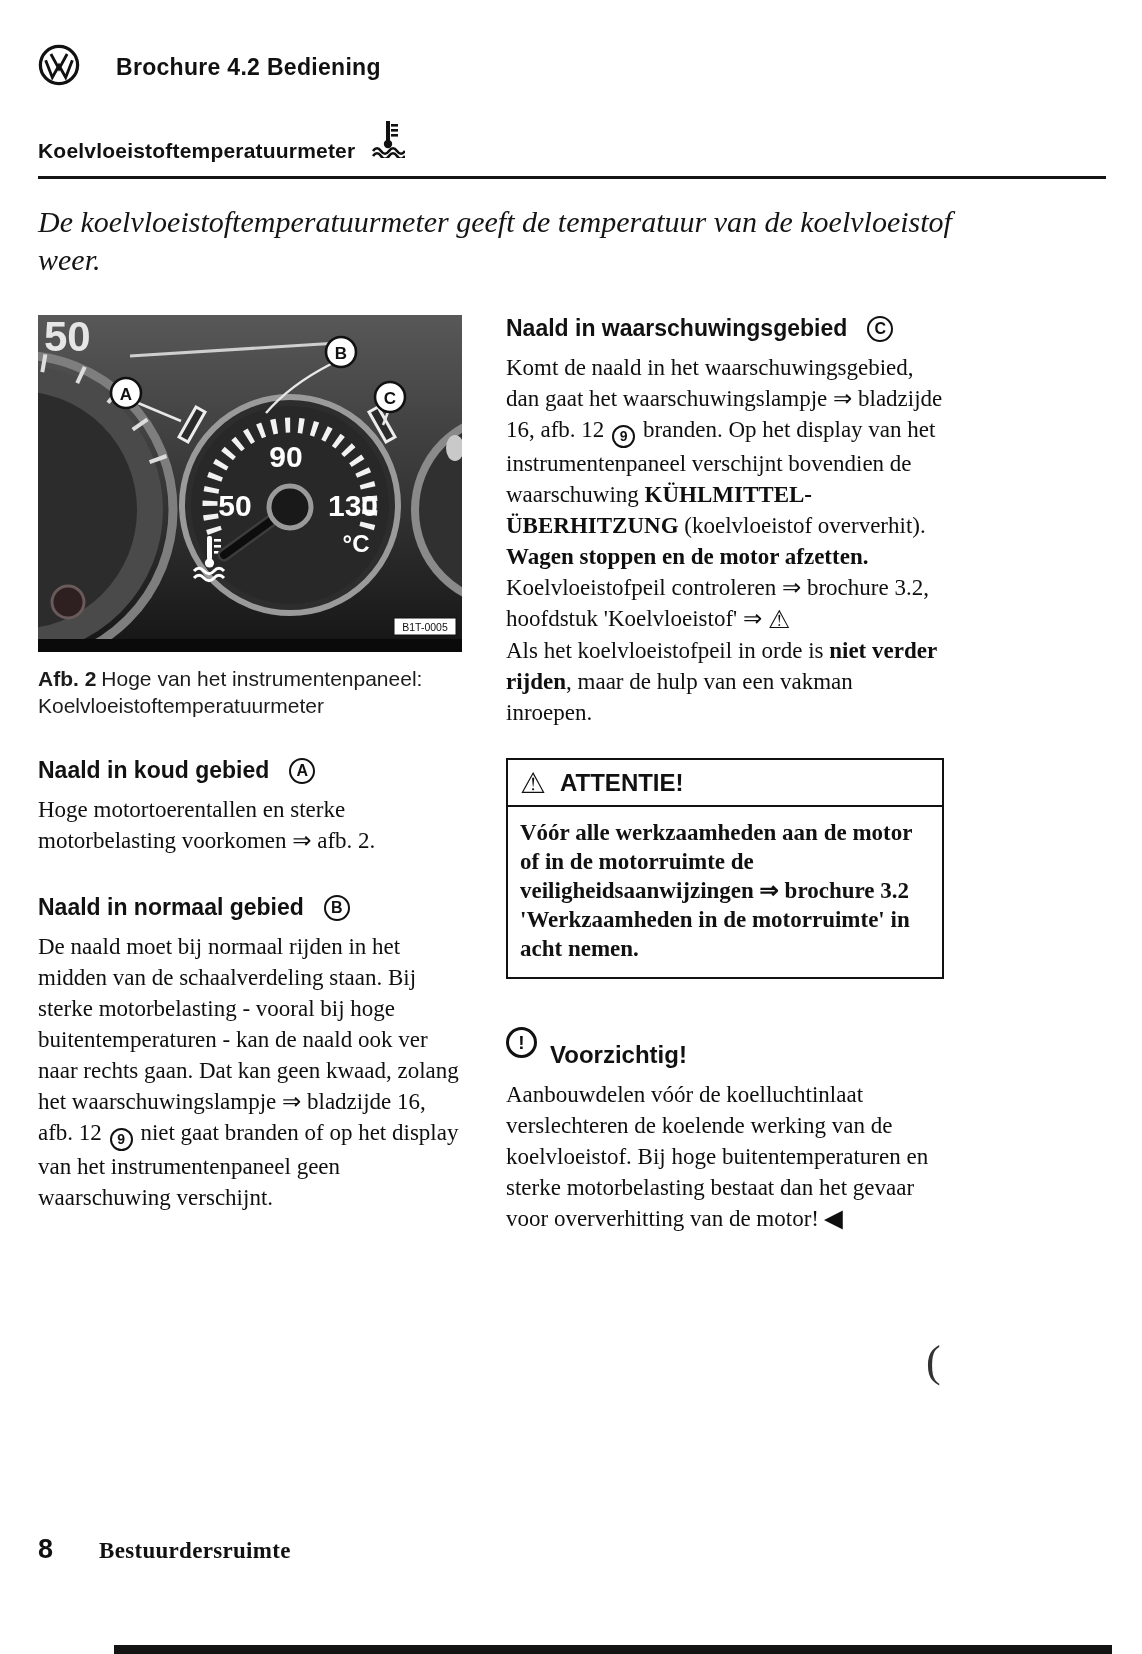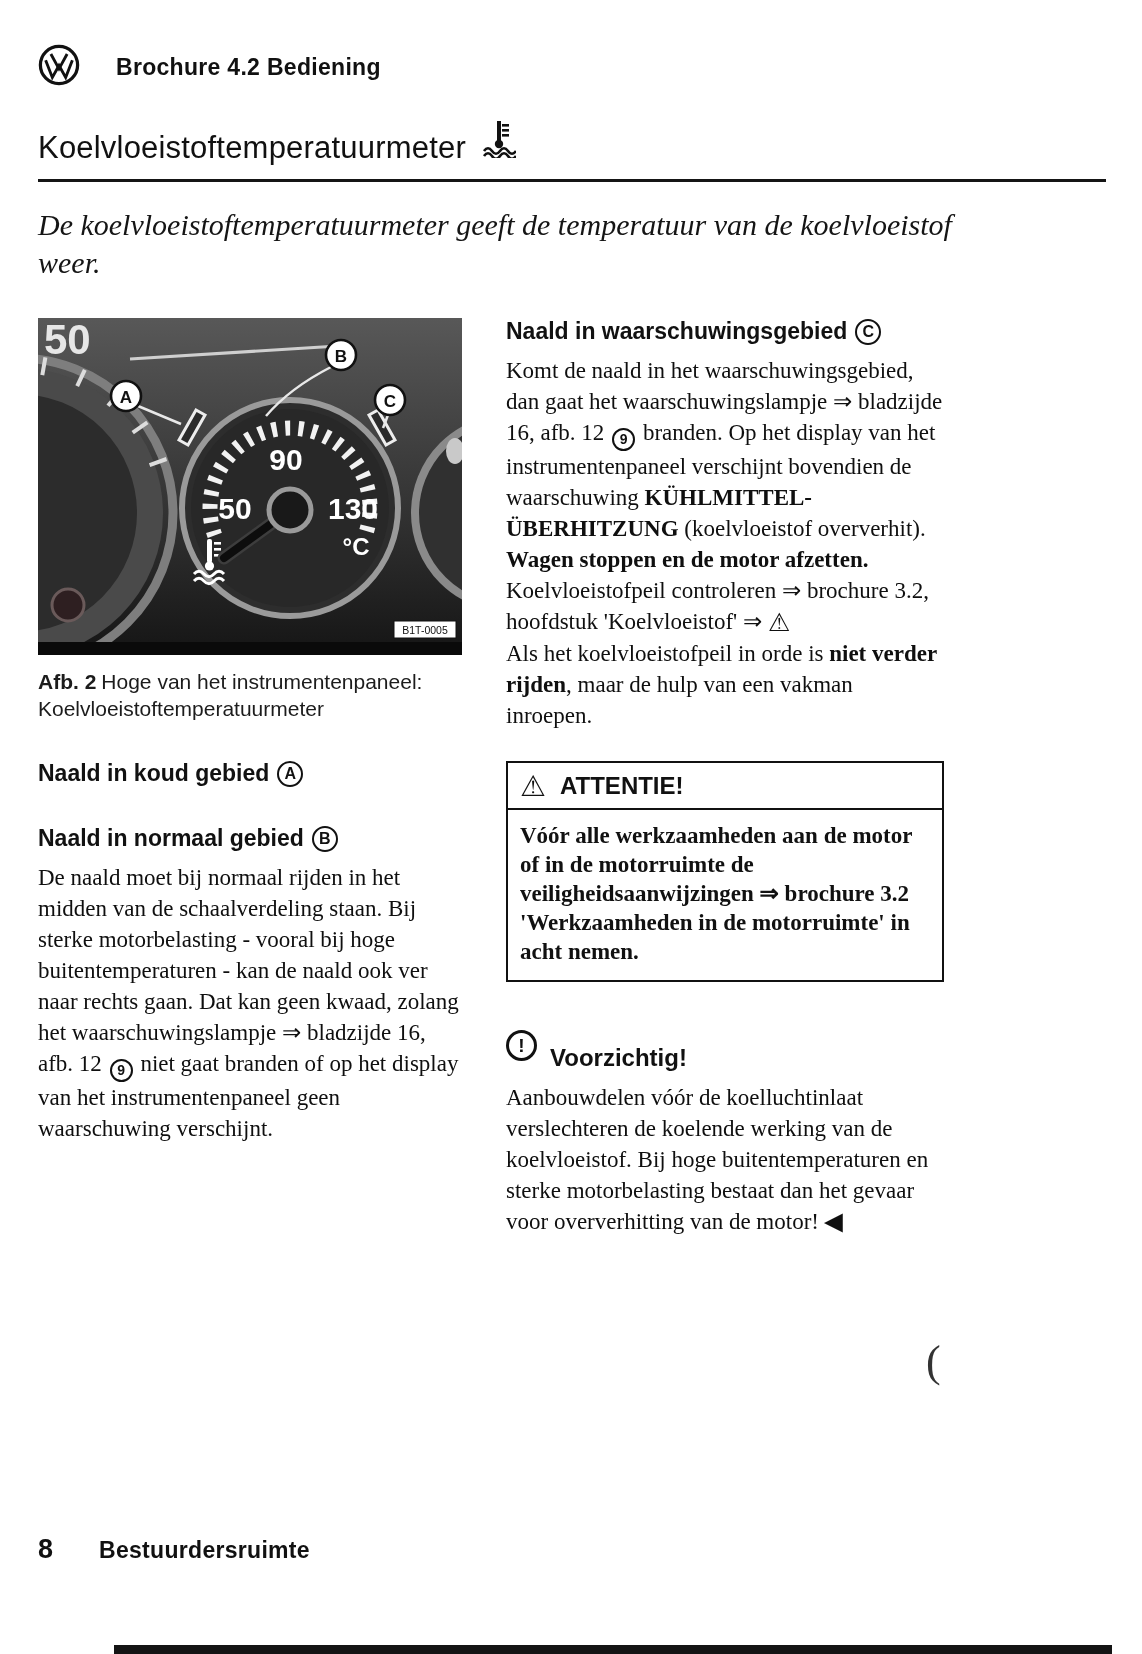--- a/index.html
+++ b/index.html
@@ -9,37 +9,37 @@
     background:#ffffff; color:#111;
     font-family:"Liberation Serif", serif;
     overflow:hidden;
   }
   
   .header { display:flex; align-items:center; gap:36px; margin:44px 36px 0 38px; }
   .brand { font-family:"Liberation Sans", sans-serif; font-weight:bold; font-size:23px; letter-spacing:0.3px; }
   
   .title-block { margin:30px 36px 0 38px; }
   h1.title { display:flex; align-items:flex-end; gap:16px;
-    font-family:"Liberation Sans", sans-serif; font-weight:normal; font-size:31px; letter-spacing:0.2px; }
+    font-family:"Liberation Sans", sans-serif; font-weight:bold; font-size:21px; letter-spacing:0.2px; }
   .rule { margin-top:13px; height:3px; background:#151515; }
   
   .lead { margin:24px 36px 0 38px; max-width:920px;
     font-style:italic; font-size:30px; line-height:38px; color:#151515; }
   
   .columns { display:flex; gap:44px; margin:36px 36px 0 38px; }
   .col-left { width:424px; flex:none; }
   .col-right { width:438px; flex:none; }
   
   .photo { width:424px; height:337px; background:#22c55e; }
   .photo svg { display:block; }
   .caption { display:block; margin-top:13px; width:424px;
     font-family:"Liberation Sans", sans-serif; font-size:21px; line-height:27px; color:#1c1c1c; }
   .cap-label { font-weight:bold; margin-right:5px; }
   
-  h3.sec { display:flex; align-items:center; gap:8px; margin-top:38px; margin-bottom:10px;
+  h3.sec { display:flex; align-items:center; gap:20px; margin-top:38px; margin-bottom:10px;
     font-family:"Liberation Sans", sans-serif; font-weight:bold; font-size:23px; }
   .col-right h3.sec:first-child { margin-top:0; }
   p.body { font-size:23px; line-height:31px; color:#0f0f0f; }
   p.body + p.body { }
   
   .circ { display:inline-flex; align-items:center; justify-content:center;
     width:26px; height:26px; border:2.2px solid #111; border-radius:50%;
     font-family:"Liberation Sans", sans-serif; font-weight:bold; font-size:16px; line-height:1;
     background:#fff; color:#111; }
   p.body .circ { width:23px; height:23px; font-size:14px; vertical-align:-4px; margin:0 2px; }
@@ -52,21 +52,21 @@
   .warnbox-head .tri { font-family:"DejaVu Sans", sans-serif; font-size:29px; line-height:1; }
   .warnbox-title { font-family:"Liberation Sans", sans-serif; font-weight:bold; font-size:24px; }
   .warnbox-body { padding:11px 14px 14px 12px; font-weight:bold; font-size:23px; line-height:29px; }
   
   .caution-head { display:flex; align-items:center; gap:13px; margin-top:38px; margin-bottom:10px; }
   .caution-title { font-family:"Liberation Sans", sans-serif; font-weight:bold; font-size:24px;margin-top:24px; }
   
   .footer { position:absolute; left:38px; top:1534px; display:flex; align-items:baseline; gap:46px;
     font-family:"Liberation Sans", sans-serif; font-weight:bold; }
   .page-number { font-size:27px; }
-  .footer-label { font-size:23px; letter-spacing:0.3px; }
+  .footer-label { font-size:23px; letter-spacing:0.3px;font-family:Liberation Serif, serif; }
   .bottom-bar { position:absolute; left:114px; top:1645px; width:998px; height:9px; background:#141414; }
   .artifact { position:absolute; left:926px; top:1336px; font-size:44px; color:#333; }
 </style>
 </head>
 <body>
 
 <div class="page">
 
   <div class="header">
     <span>
@@ -186,20 +186,21 @@
         </div>
         <figcaption class="caption">
           <span class="cap-label">Afb. 2</span><span>Hoge van het instrumentenpaneel: Koelvloeistoftemperatuurmeter</span>
         </figcaption>
       </figure>
 
       <h3 class="sec">
         <span>Naald in koud gebied</span>
         <span class="circ">A</span>
       </h3>
+      <p class="body">Hoge motortoerentallen en sterke motorbelasting voorkomen ⇒ afb. 2.</p>
 
       <h3 class="sec">
         <span>Naald in normaal gebied</span>
         <span class="circ">B</span>
       </h3>
       <p class="body">De naald moet bij normaal rijden in het midden van de schaalverdeling staan. Bij sterke motorbelasting - vooral bij hoge buitentemperaturen - kan de naald ook ver naar rechts gaan. Dat kan geen kwaad, zolang het waarschuwingslampje ⇒ bladzijde 16, afb. 12 <span class="circ">9</span> niet gaat branden of op het display van het instrumentenpaneel geen waarschuwing verschijnt.</p>
 
     </div>
 
     <div class="col-right">

